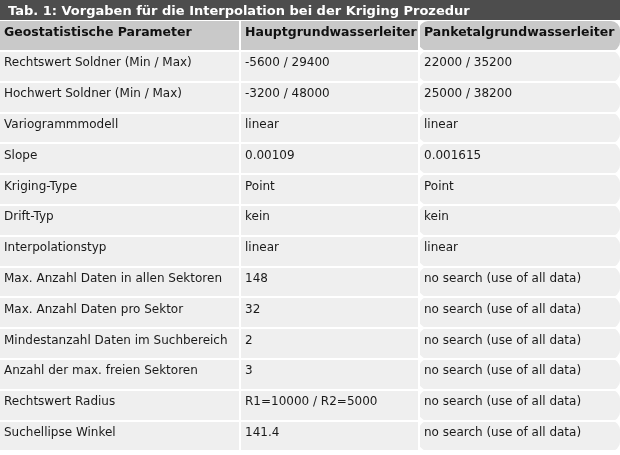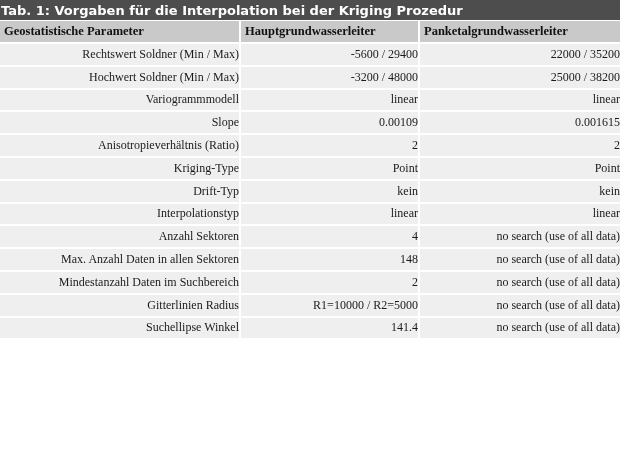--- a/index.html
+++ b/index.html
@@ -1,36 +1,36 @@
 <!DOCTYPE html>
 <html><head>
   <meta charset="utf-8">
   <style>
     html, body { margin: 0; padding: 0; background: #ffffff; }
     body { width: 620px; height: 455px; overflow: hidden; font-family: "DejaVu Sans", sans-serif; }
     .title-bar {
       height: 21px; background: #4d4d4d; color: #ffffff;
       font-weight: bold; font-size: 13px; line-height: 21px;
-      padding-left: 1px; box-sizing: border-box;
+      padding-left: 8px; box-sizing: border-box;
       border-bottom: 1px solid #ffffff;
     }
     table { border-collapse: collapse; width: 620px; table-layout: fixed; }
     col.c1 { width: 240px; }
     col.c2 { width: 179px; }
     col.c3 { width: 201px; }
     th, td {
-      text-align: left; padding: 0 0 0 4px; font-size: 12px; color: #1a1a1a;
+      text-align: left; padding: 0 0 8px 4px; font-size: 12px; color: #1a1a1a;
       white-space: nowrap; overflow: hidden;
-      border-right: 2px solid #ffffff; border-bottom: 2px solid #ffffff; font-family: Liberation Serif, serif;
+      border-right: 2px solid #ffffff; border-bottom: 2px solid #ffffff;
     }
-    th:last-child, td:last-child { border-right: none; }
+    th:last-child, td:last-child { border-right: none; border-radius: 9px; }
     th {
       background: #c9c9c9; font-weight: bold; font-size: 12.5px; height: 21px; color: #111111;
     }
-    td { background: #efefef; height: 20.8px; text-align: right; }
+    td { background: #efefef; height: 20.8px; }
   </style>
 </head>
 <body>
 
 <div class="title-bar">Tab. 1: Vorgaben für die Interpolation bei der Kriging Prozedur</div>
 
 <table>
   <colgroup>
       <col class="c1">
       <col class="c2">
@@ -58,56 +58,56 @@
         <td>Variogrammmodell</td>
         <td>linear</td>
         <td>linear</td>
       </tr>
       <tr>
         <td>Slope</td>
         <td>0.00109</td>
         <td>0.001615</td>
       </tr>
       <tr>
-        <td>Anisotropieverhältnis (Ratio)</td>
-        <td>2</td>
-        <td>2</td>
-      </tr>
-      <tr>
         <td>Kriging-Type</td>
         <td>Point</td>
         <td>Point</td>
       </tr>
       <tr>
         <td>Drift-Typ</td>
         <td>kein</td>
         <td>kein</td>
       </tr>
       <tr>
         <td>Interpolationstyp</td>
         <td>linear</td>
         <td>linear</td>
       </tr>
       <tr>
-        <td>Anzahl Sektoren</td>
-        <td>4</td>
+        <td>Max. Anzahl Daten in allen Sektoren</td>
+        <td>148</td>
         <td>no search (use of all data)</td>
       </tr>
       <tr>
-        <td>Max. Anzahl Daten in allen Sektoren</td>
-        <td>148</td>
+        <td>Max. Anzahl Daten pro Sektor</td>
+        <td>32</td>
         <td>no search (use of all data)</td>
       </tr>
       <tr>
         <td>Mindestanzahl Daten im Suchbereich</td>
         <td>2</td>
         <td>no search (use of all data)</td>
       </tr>
       <tr>
-        <td>Gitterlinien Radius</td>
+        <td>Anzahl der max. freien Sektoren</td>
+        <td>3</td>
+        <td>no search (use of all data)</td>
+      </tr>
+      <tr>
+        <td>Rechtswert Radius</td>
         <td>R1=10000 / R2=5000</td>
         <td>no search (use of all data)</td>
       </tr>
       <tr>
         <td>Suchellipse Winkel</td>
         <td>141.4</td>
         <td>no search (use of all data)</td>
       </tr>
     </tbody>
 </table>

